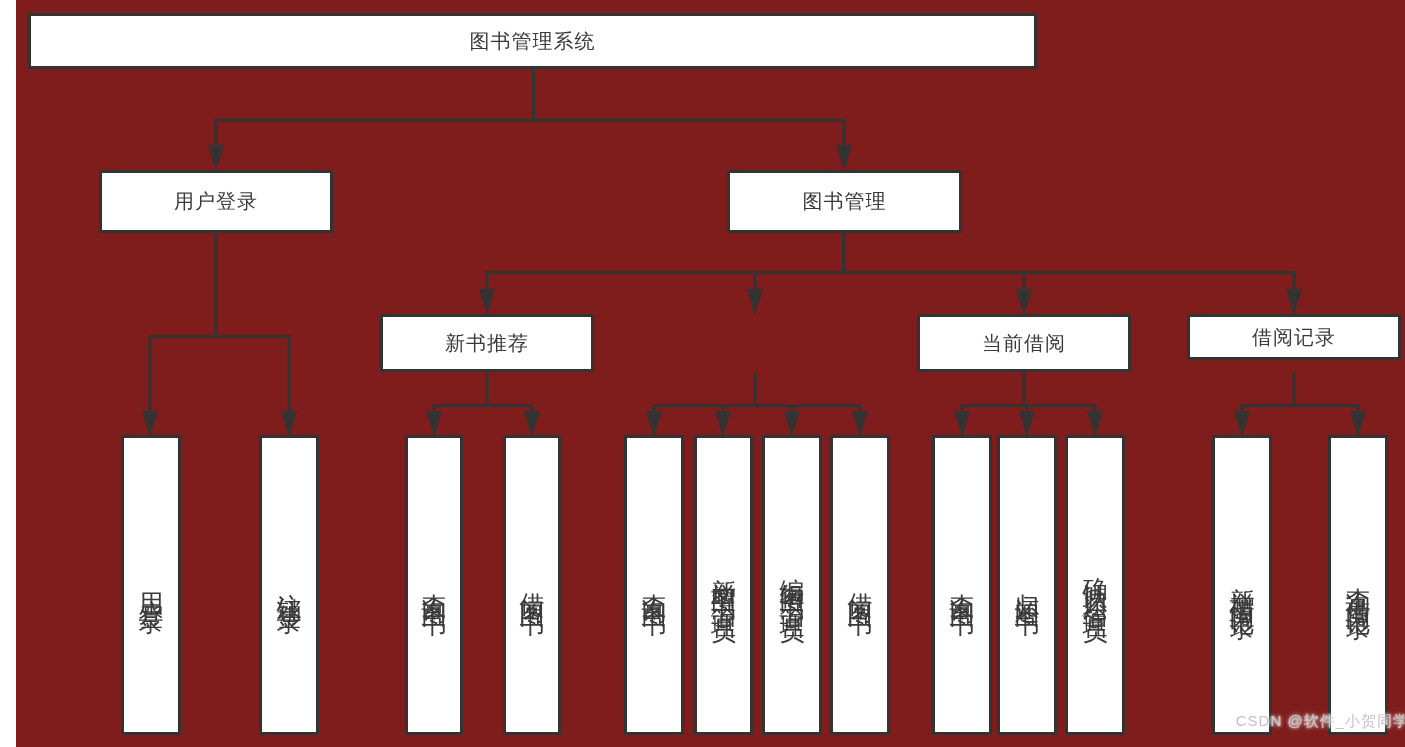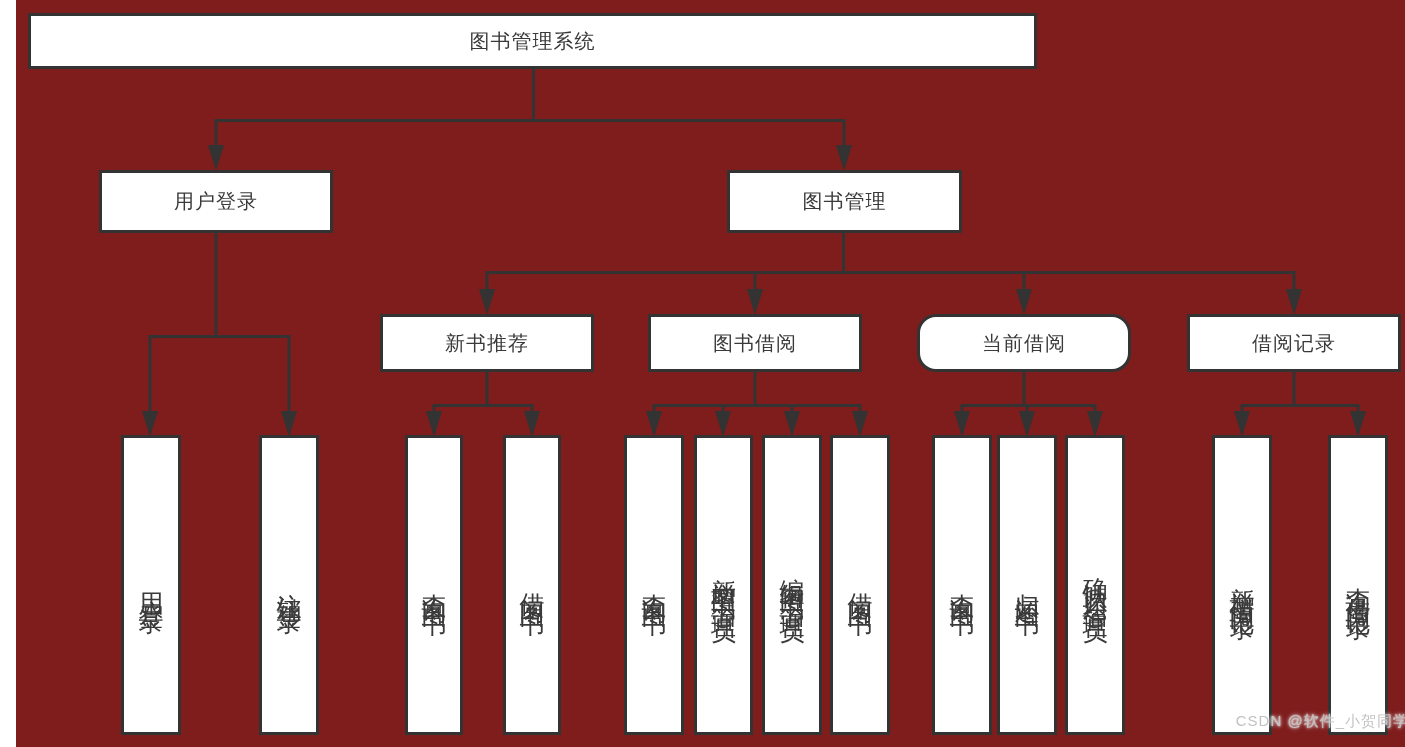--- a/index.html
+++ b/index.html
@@ -67,27 +67,24 @@
   <div class="box" style="left:83px; top:170px; width:234px; height:63px;">
     <span class="hlabel">用户登录</span>
   </div>
   <div class="box" style="left:364px; top:314px; width:214px; height:58px;">
     <span class="hlabel">新书推荐</span>
   </div>
 
   <div class="box" style="left:711px; top:170px; width:235px; height:63px;">
     <span class="hlabel">图书管理</span>
   </div>
-  <div class="box" style="left:632px; top:314px; width:214px; height:58px;">
-    <span class="hlabel">图书借阅</span>
-  </div>
-  <div class="box" style="left:901px; top:314px; width:214px; height:58px;border-radius:19px;">
+  <div class="box" style="left:901px; top:314px; width:214px; height:58px;">
     <span class="hlabel">当前借阅</span>
   </div>
-  <div class="box" style="left:1171px; top:314px; width:214px; height:58px;">
+  <div class="box" style="left:1171px; top:314px; width:214px; height:46px;">
     <span class="hlabel">借阅记录</span>
   </div>
 
   <div class="box" style="left:105px; top:435px; width:60px; height:300px;">
     <span class="vlabel">用户登录</span>
   </div>
   <div class="box" style="left:243px; top:435px; width:60px; height:300px;">
     <span class="vlabel">注销登录</span>
   </div>
 

